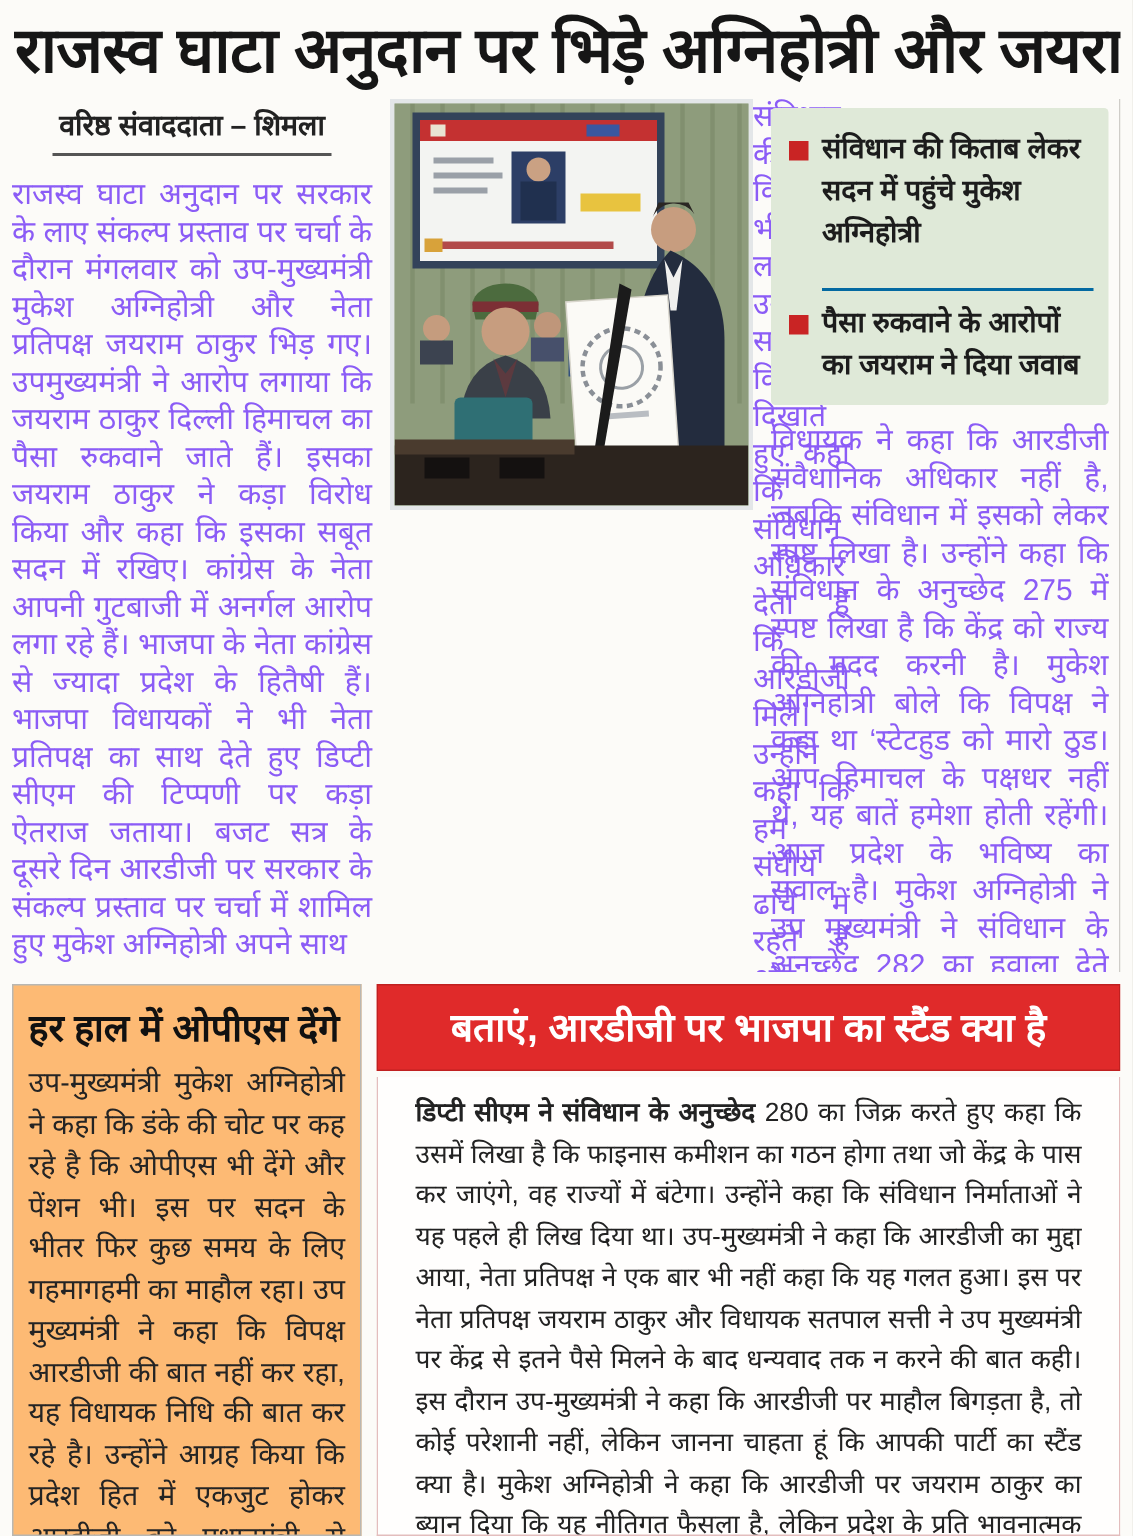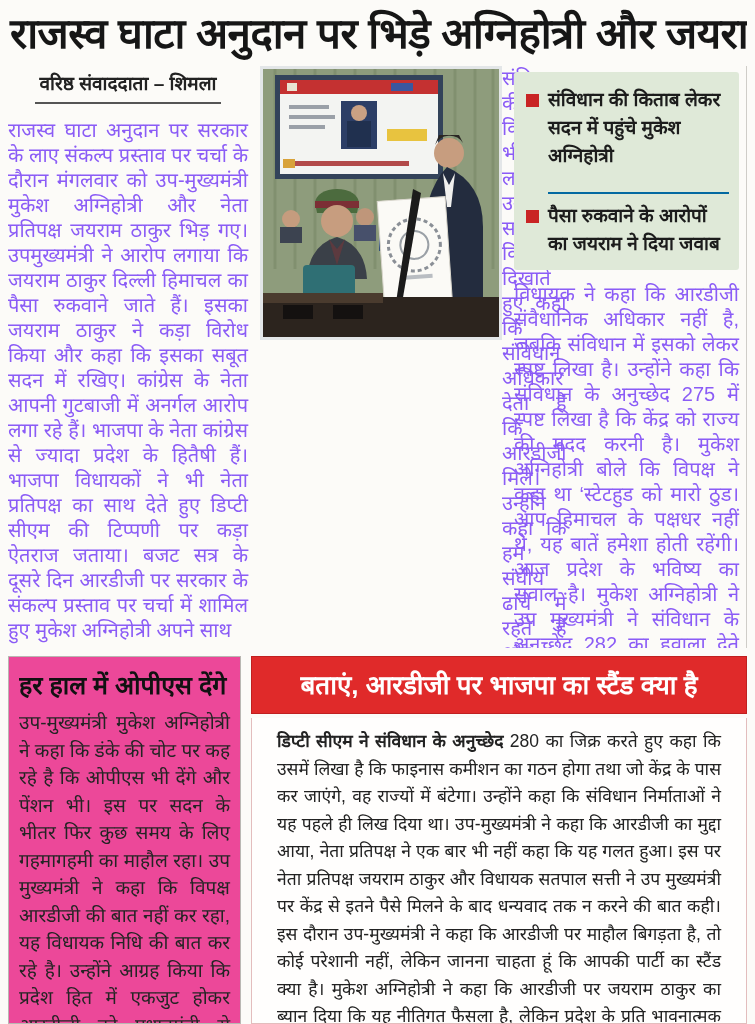--- a/index.html
+++ b/index.html
@@ -102,21 +102,21 @@
     display: grid;
     grid-template-columns: 233px 1fr;
     column-gap: 10px;
     height: 368px;
     margin-top: 8px;
     overflow: hidden;
   }
 
   .ops-box {
     border: 1px solid #b9b7b2;
-    background: #ec4899;
+    background: #fdba74;
     padding: 8px 10px;
     overflow: hidden;
   }
   .ops-title {
     font-size: 25px;
     font-weight: bold;
     color: #111;
     margin: 2px 0 8px 0;
     white-space: nowrap;
     overflow: hidden;

